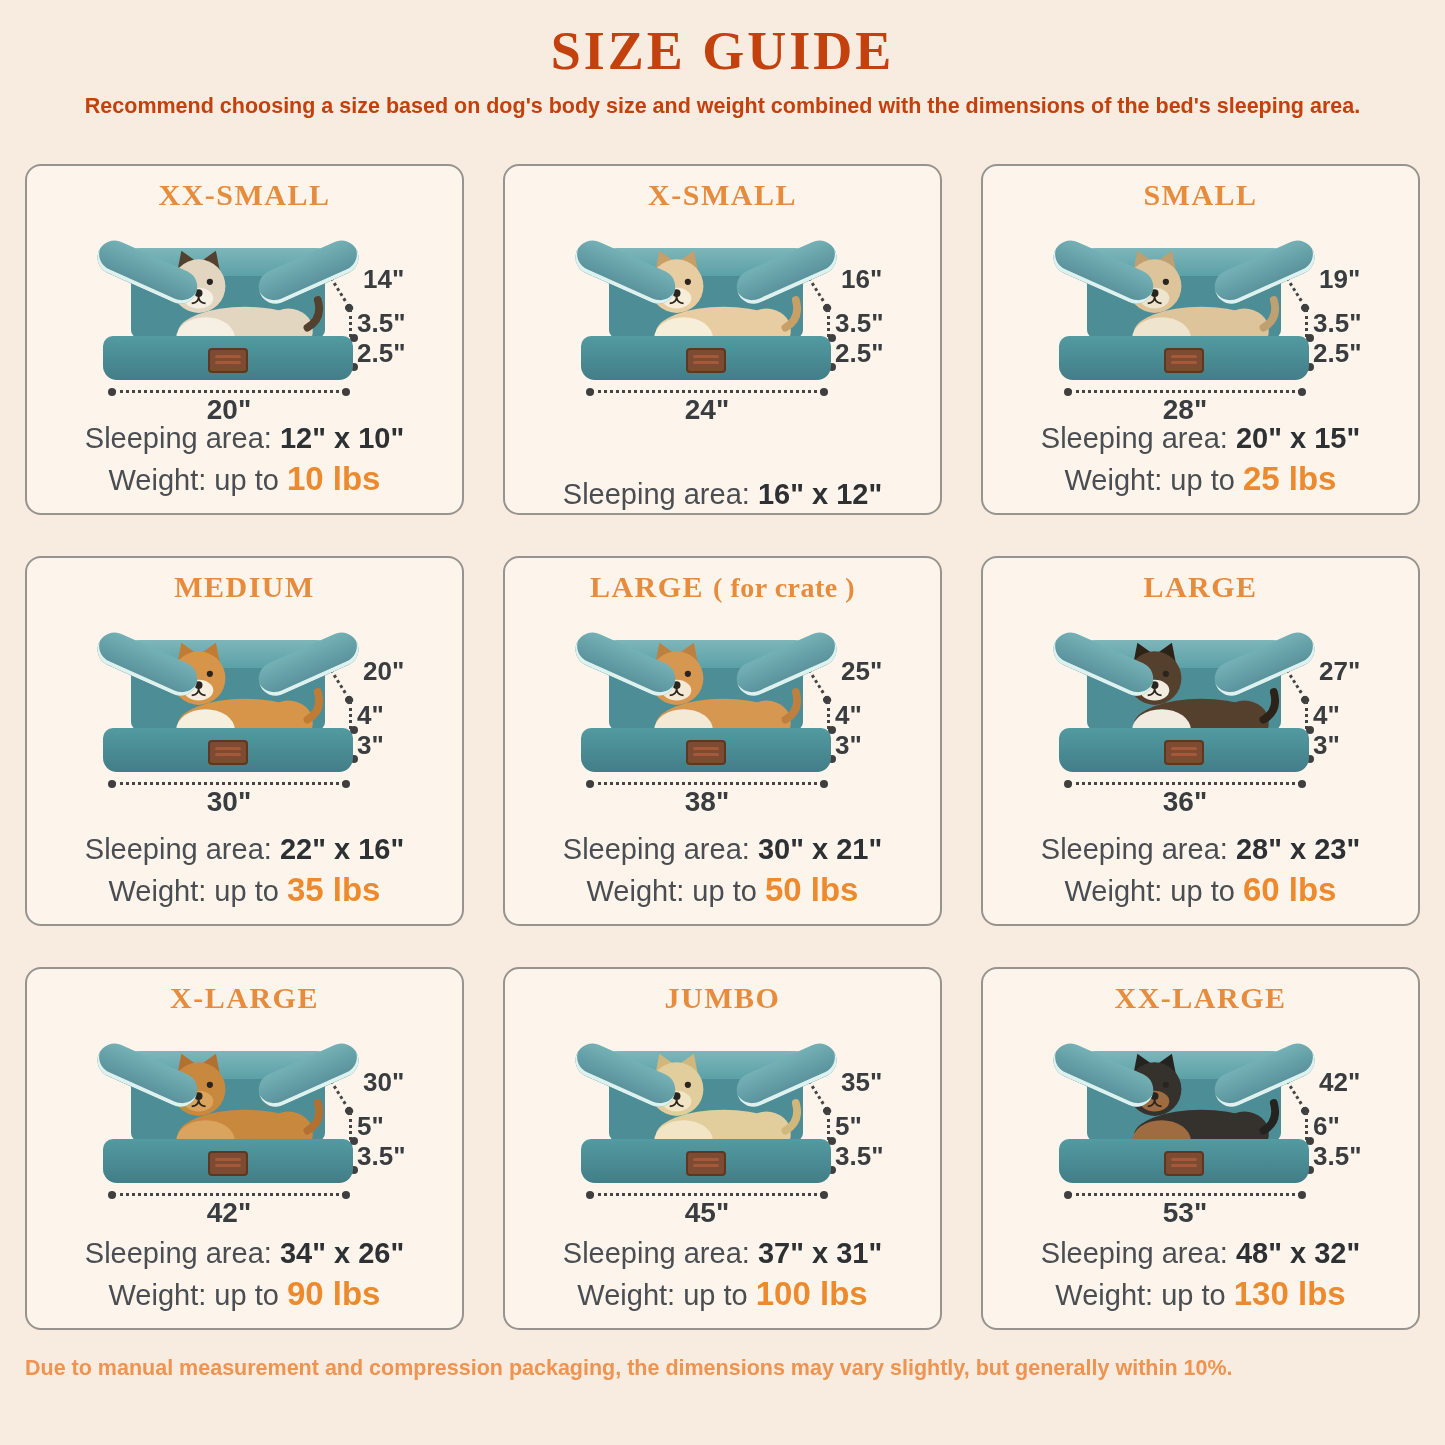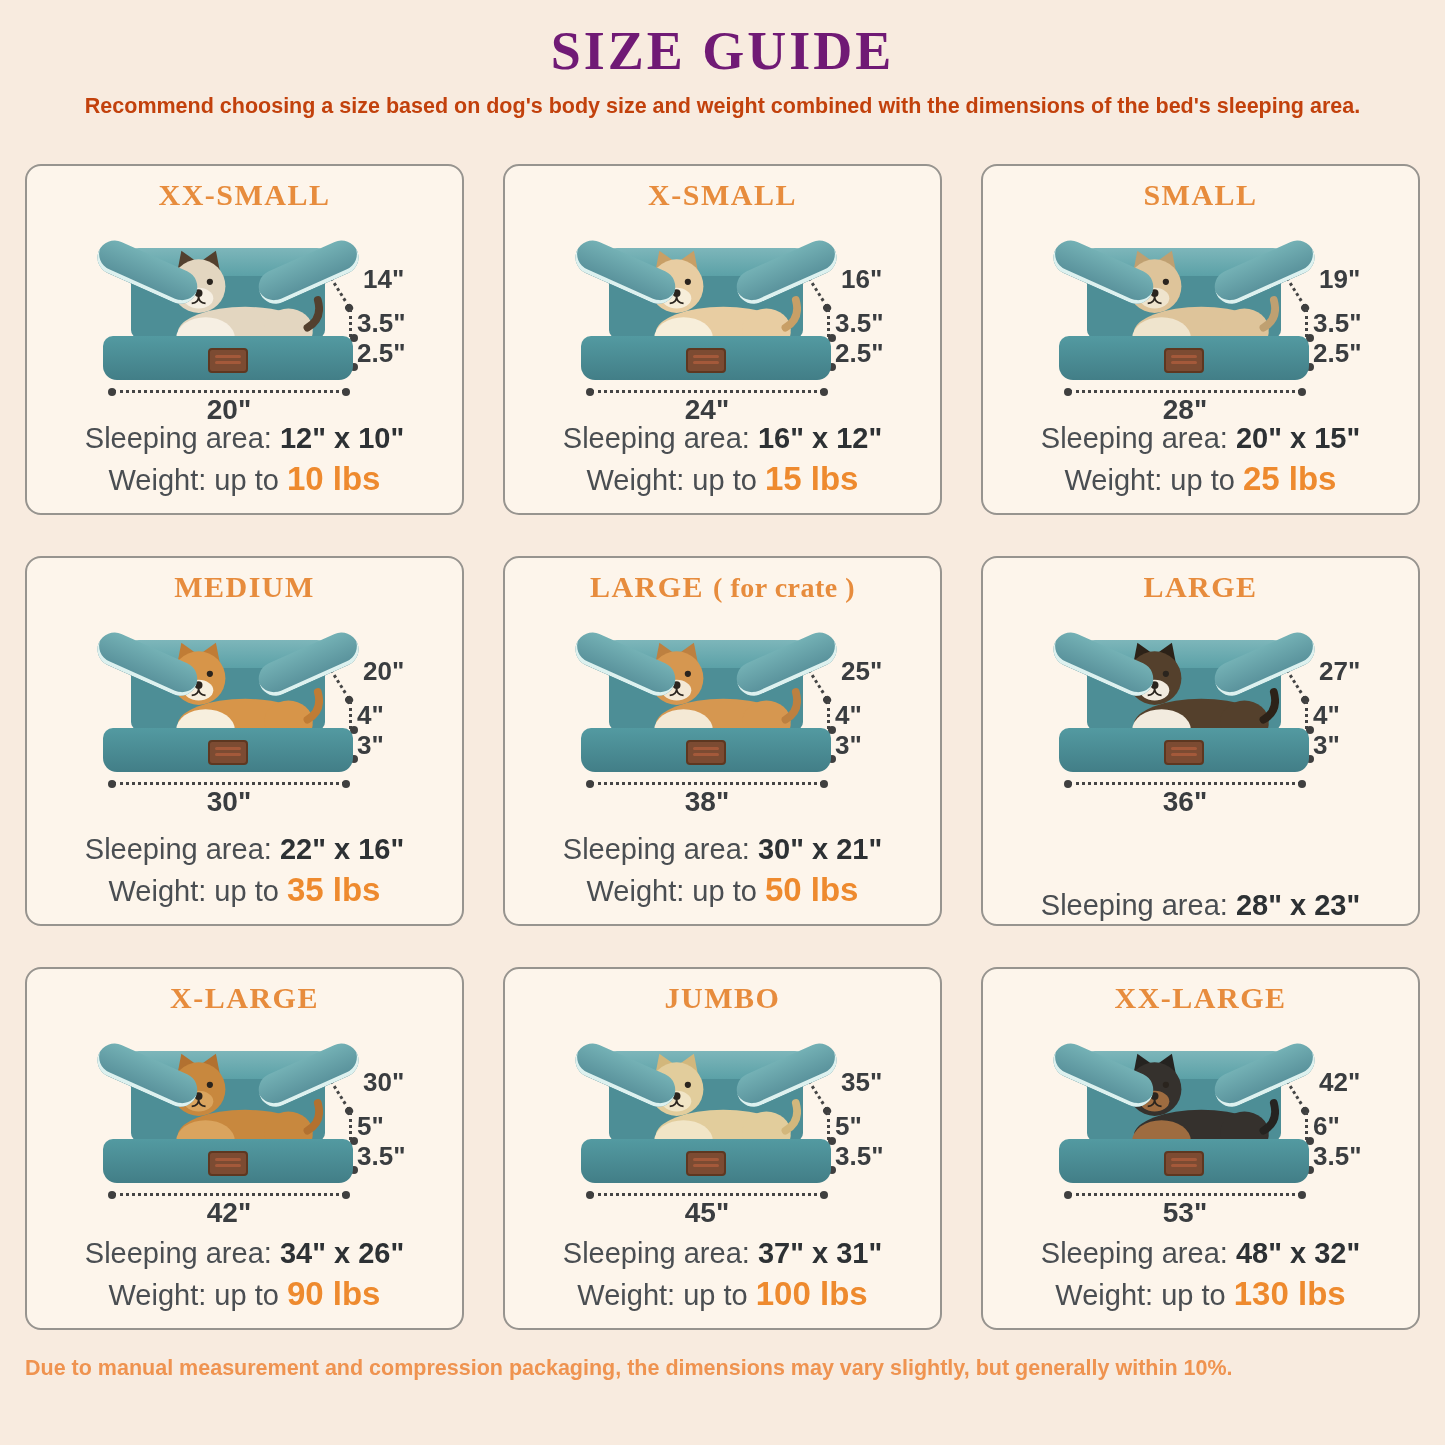--- a/index.html
+++ b/index.html
@@ -11,21 +11,21 @@
   }
   .page{padding:14px 25px 0;}
 
   .page-title{
     margin:6px 0 12px;
     text-align:center;
     font-family:"Liberation Serif",serif;
     font-weight:bold;
     font-size:54px;
     letter-spacing:3px;
-    color:#701a75;
+    color:#c2410c;
   }
   .page-subtitle{
     margin:0 0 45px;
     text-align:center;
     font-weight:bold;
     font-size:21.5px;
     color:#c2410c;
   }
 
   .grid{
@@ -231,21 +231,20 @@
       <div class="dim dim-diag"></div>
       <span class="dim-label lbl-diag">16"</span>
       <div class="dim dim-vert"></div>
       <span class="dim-label lbl-h1">3.5"</span>
       <span class="dim-label lbl-h2">2.5"</span>
       <div class="dim dim-width"></div>
       <span class="dim-label lbl-width">24"</span>
     </div>
 
     <p class="area-line"><span>Sleeping area:</span> <b>16" x 12"</b></p>
-    <p class="weight-line"><span>Weight:</span> <span>up to</span> <span class="weight-value">15 lbs</span></p>
   </section>
 
   <section class="card" style="--dogA: #dec49a; --dogB: #efe4cd; --dogC: #bfa071;">
     <h2 class="card-title"><span>SMALL</span></h2>
 
     <div class="illus">
       <div class="bed">
         <div class="back"></div>
         <div class="seat"></div>
         <svg class="dog" viewBox="0 0 220 134" aria-hidden="true">
@@ -399,20 +398,21 @@
       <div class="dim dim-diag"></div>
       <span class="dim-label lbl-diag">27"</span>
       <div class="dim dim-vert"></div>
       <span class="dim-label lbl-h1">4"</span>
       <span class="dim-label lbl-h2">3"</span>
       <div class="dim dim-width"></div>
       <span class="dim-label lbl-width">36"</span>
     </div>
 
     <p class="area-line"><span>Sleeping area:</span> <b>28" x 23"</b></p>
+    <p class="weight-line"><span>Weight:</span> <span>up to</span> <span class="weight-value">60 lbs</span></p>
   </section>
 
   <section class="card" style="--dogA: #c8883e; --dogB: #daa45e; --dogC: #b27130;">
     <h2 class="card-title"><span>X-LARGE</span></h2>
 
     <div class="illus">
       <div class="bed">
         <div class="back"></div>
         <div class="seat"></div>
         <svg class="dog" viewBox="0 0 220 134" aria-hidden="true">

